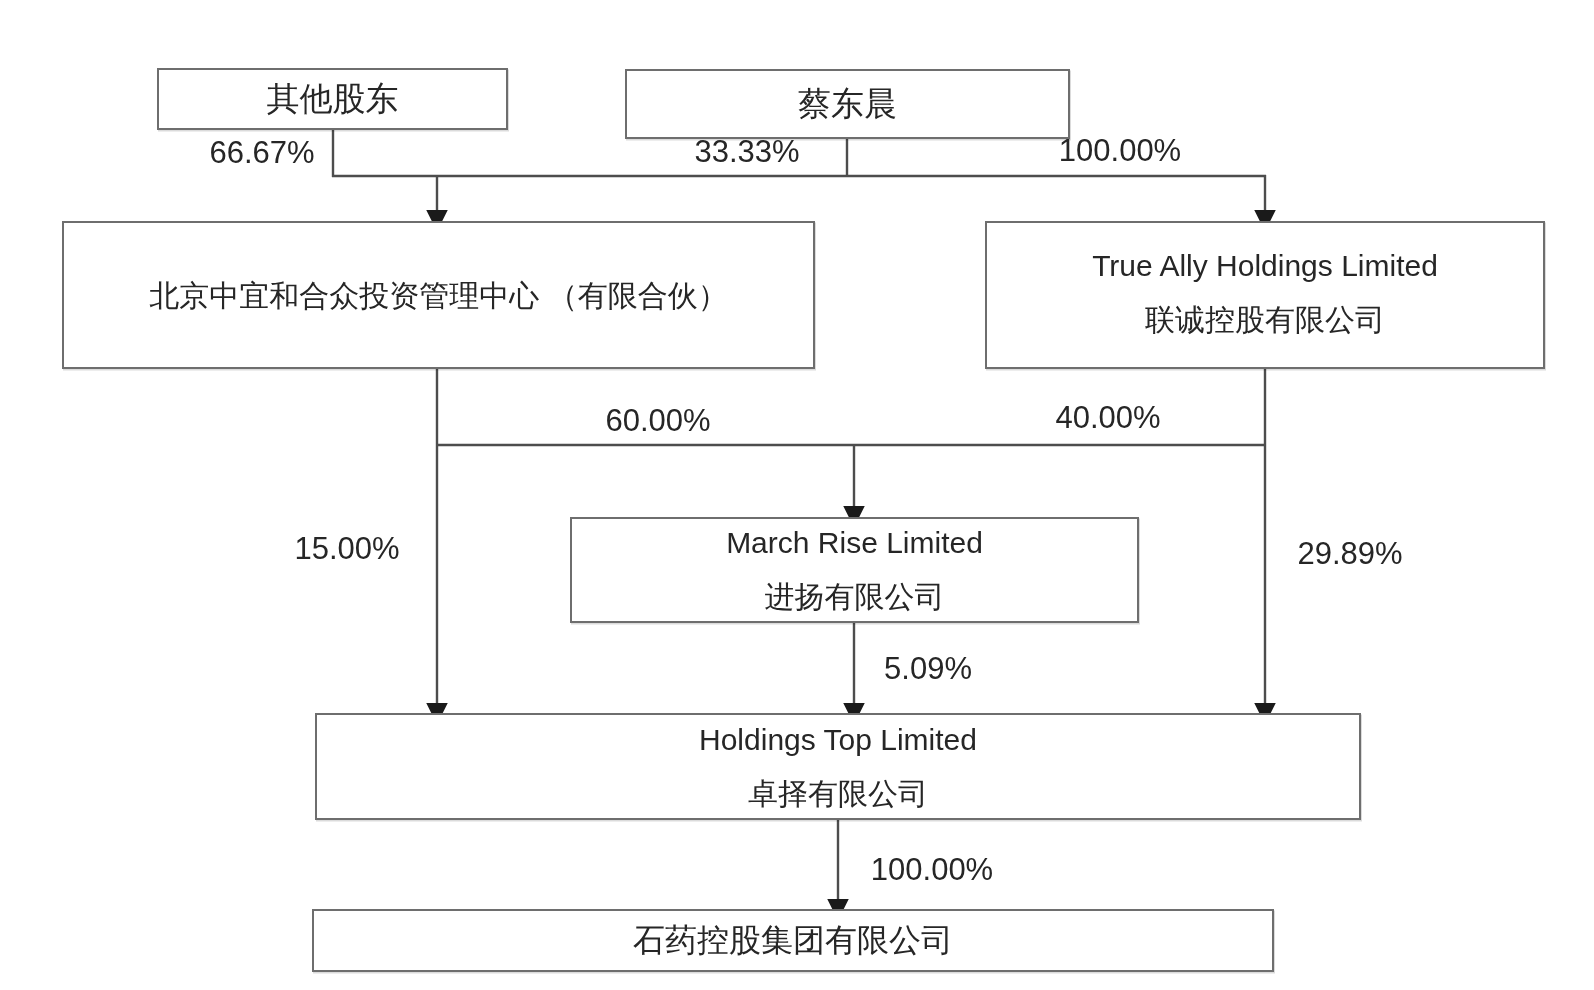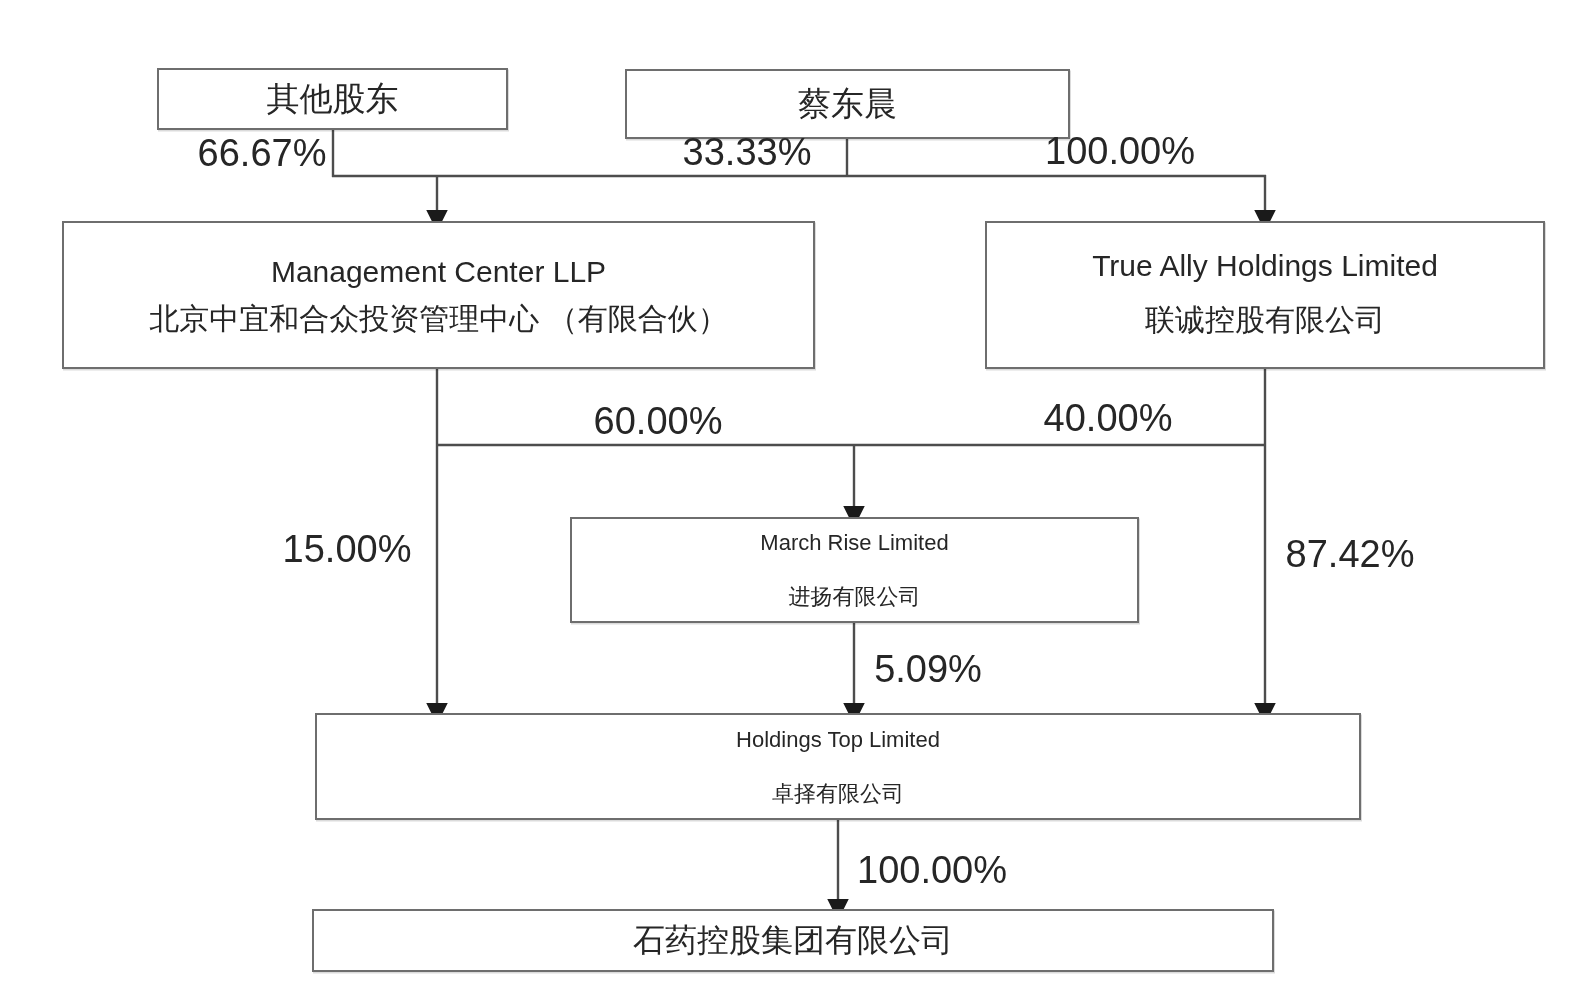--- a/index.html
+++ b/index.html
@@ -25,25 +25,25 @@
     border:2px solid var(--box-border);
     background:#fff;
     display:flex;flex-direction:column;align-items:center;justify-content:center;
     text-align:center;color:var(--text);
     box-shadow:1px 1.5px 0 rgba(0,0,0,0.14);
   }
   .node .ln{white-space:nowrap;}
   .node-top{font-size:33px;}
   .node-beijing{font-size:30px;line-height:47px;}
   .node-trueally{font-size:30px;justify-content:space-evenly;padding:10px 0;}
-  .node-mid{font-size:22px;line-height:42px;gap:12px;}
+  .node-mid{font-size:30px;line-height:42px;gap:12px;}
   .node-cspc{font-size:32px;}
   .pct{
     position:absolute;transform:translate(-50%,-50%);
-    font-size:38px;white-space:nowrap;color:var(--text);
+    font-size:31px;white-space:nowrap;color:var(--text);
   }
   
   .he-wrap{position:relative;display:inline-block;}
   .he-solid{
     text-decoration-line:underline;
     text-decoration-thickness:2px;
     text-underline-offset:5px;
     text-decoration-color:var(--text);
   }
   .he-wavy{
@@ -85,21 +85,20 @@
 
   <div class="node node-top" style="left:157px;top:48px;width:351px;height:62px;">
     <span class="ln">其他股东</span>
   </div>
 
   <div class="node node-top" style="left:625px;top:49px;width:445px;height:70px;">
     <span class="ln">蔡东晨</span>
   </div>
 
   <div class="node node-beijing" style="left:62px;top:201px;width:753px;height:148px;">
-    <span class="ln">Management Center LLP</span>
     <span class="ln">北京中宜和合众投资管理中心 （有限合伙）</span>
   </div>
 
   <div class="node node-trueally" style="left:985px;top:201px;width:560px;height:148px;">
     <span class="ln">True Ally Holdings Limited</span>
     <span class="ln">联诚控股有限公司</span>
   </div>
 
   <div class="node node-mid" style="left:570px;top:497px;width:569px;height:106px;">
     <span class="ln">March Rise Limited</span>
@@ -114,17 +113,17 @@
   <div class="node node-cspc" style="left:312px;top:889px;width:962px;height:63px;">
     <span class="ln">石药控股集团有限公司</span>
   </div>
 
   <div class="pct" style="left:262px;top:133px;">66.67%</div>
   <div class="pct" style="left:747px;top:132px;">33.33%</div>
   <div class="pct" style="left:1120px;top:131px;">100.00%</div>
   <div class="pct" style="left:658px;top:401px;">60.00%</div>
   <div class="pct" style="left:1108px;top:398px;">40.00%</div>
   <div class="pct" style="left:347px;top:529px;">15.00%</div>
-  <div class="pct" style="left:1350px;top:534px;">87.42%</div>
+  <div class="pct" style="left:1350px;top:534px;">29.89%</div>
   <div class="pct" style="left:928px;top:649px;">5.09%</div>
   <div class="pct" style="left:932px;top:850px;">100.00%</div>
 
 </div>
 
 </body></html>

